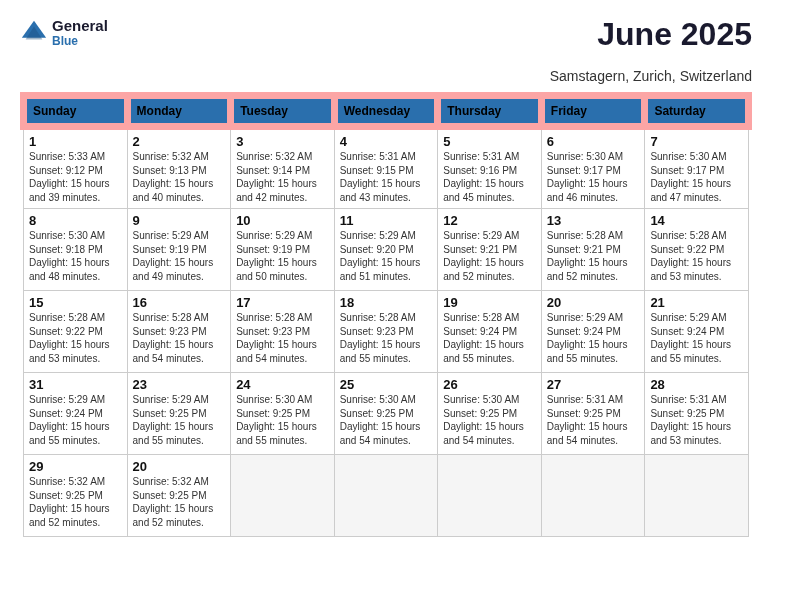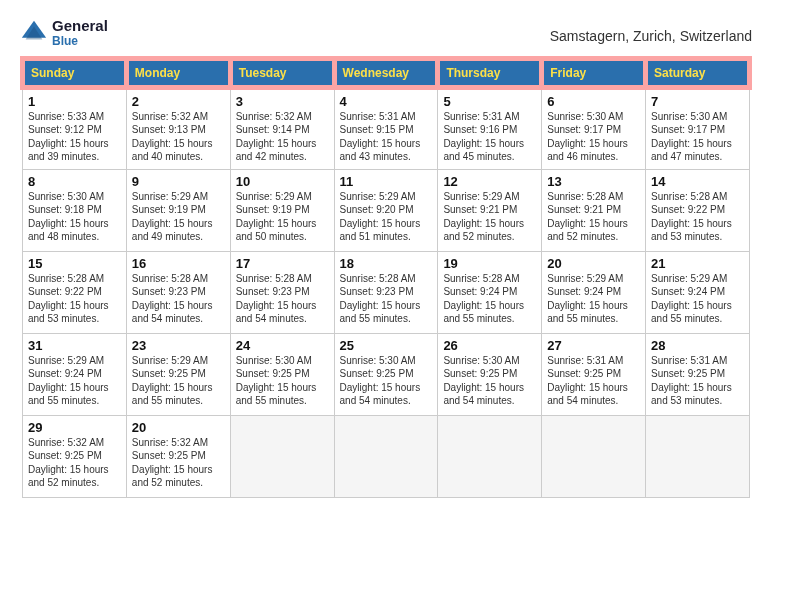--- a/index.html
+++ b/index.html
@@ -51,36 +51,36 @@
     }
     .month-title {
       font-size: 32px;
       font-weight: bold;
       color: #1a1a2e;
       line-height: 1;
     }
     .subtitle {
       font-size: 14px;
       color: #333;
-      margin-top: 10px;
+      margin-top: 18px;
       text-align: center;
     }
     .calendar {
       width: 100%;
       border-collapse: collapse;
       table-layout: fixed;
     }
     .calendar th {
       background: #2a6fad;
-      color: #fde047;
+      color: #000000;
       text-align: left;
       padding: 5px 6px;
       font-size: 12px;
       font-weight: bold;
-      border: 5px solid #fca5a5;
+      border: 7px solid #fca5a5;
     }
     .calendar td {
       border: 1px solid #ccc;
       vertical-align: top;
       padding: 4px 5px;
       font-size: 9.5px;
       color: #222;
       background: #fff;
       height: 82px;
     }
@@ -109,20 +109,21 @@
       <svg class="logo-icon" viewBox="0 0 30 30">
         <polygon points="15,2 28,20 2,20" fill="#2a6fad"></polygon>
         <polygon points="15,8 24,22 6,22" fill="#1a4a7a" opacity="0.4"></polygon>
       </svg>
       <div class="logo-text">
         <span class="logo-general">General</span>
         <span class="logo-blue">Blue</span>
       </div>
     </div>
     <div class="title-block">
+      <div class="month-title">June 2025</div>
       <div class="subtitle">Samstagern, Zurich, Switzerland</div>
     </div>
   </div>
 
   <table class="calendar">
     <thead>
       <tr>
         <th>Sunday</th>
         <th>Monday</th>
         <th>Tuesday</th>

